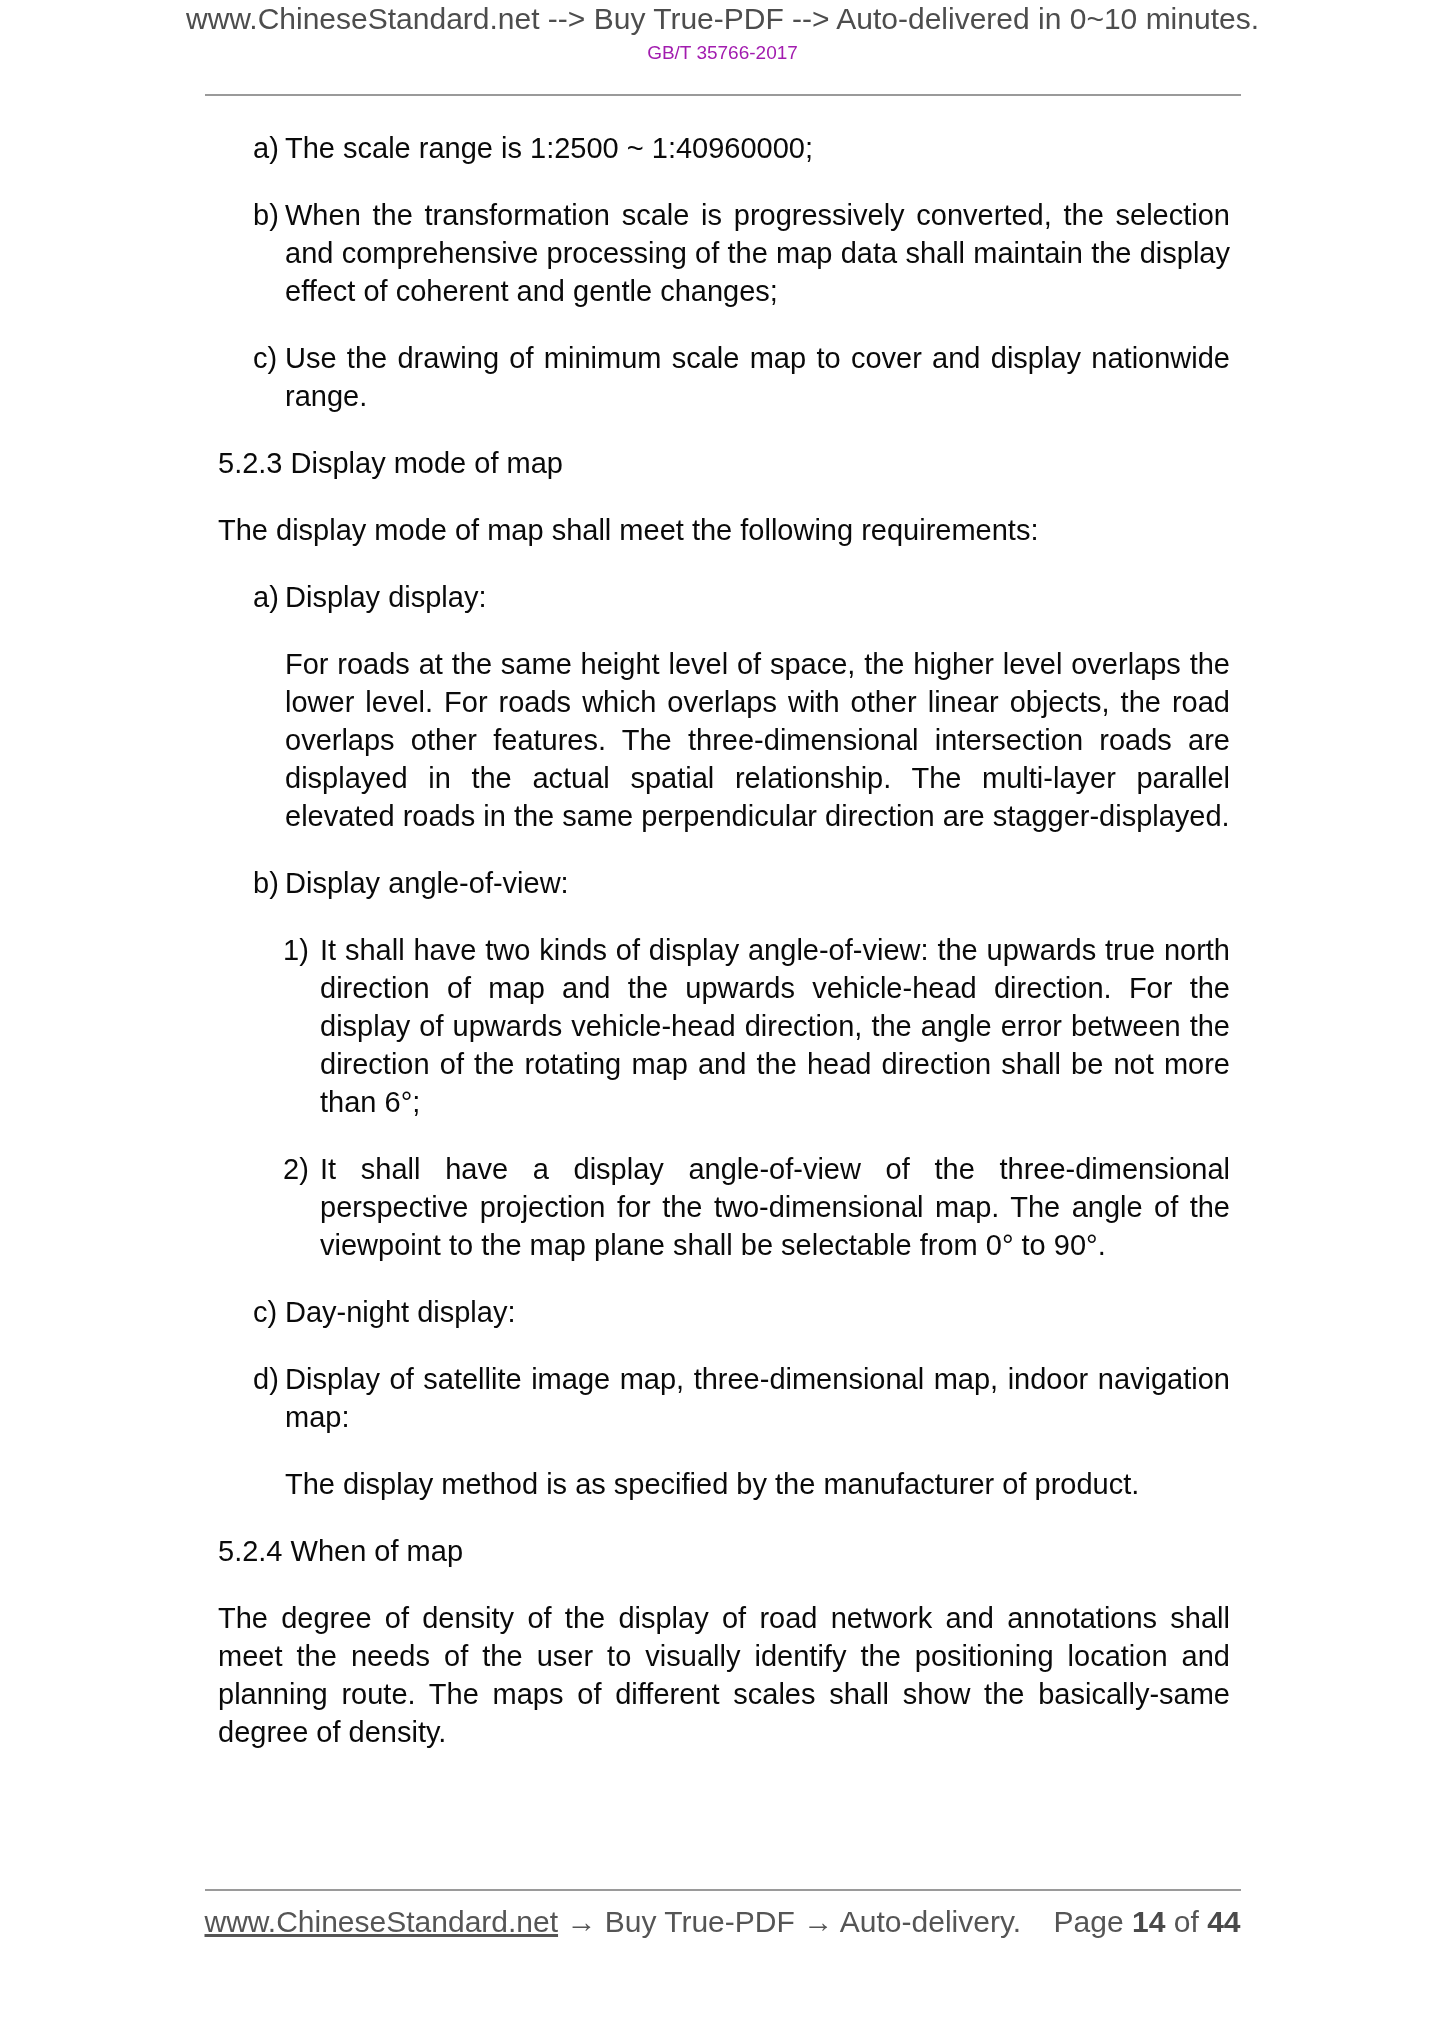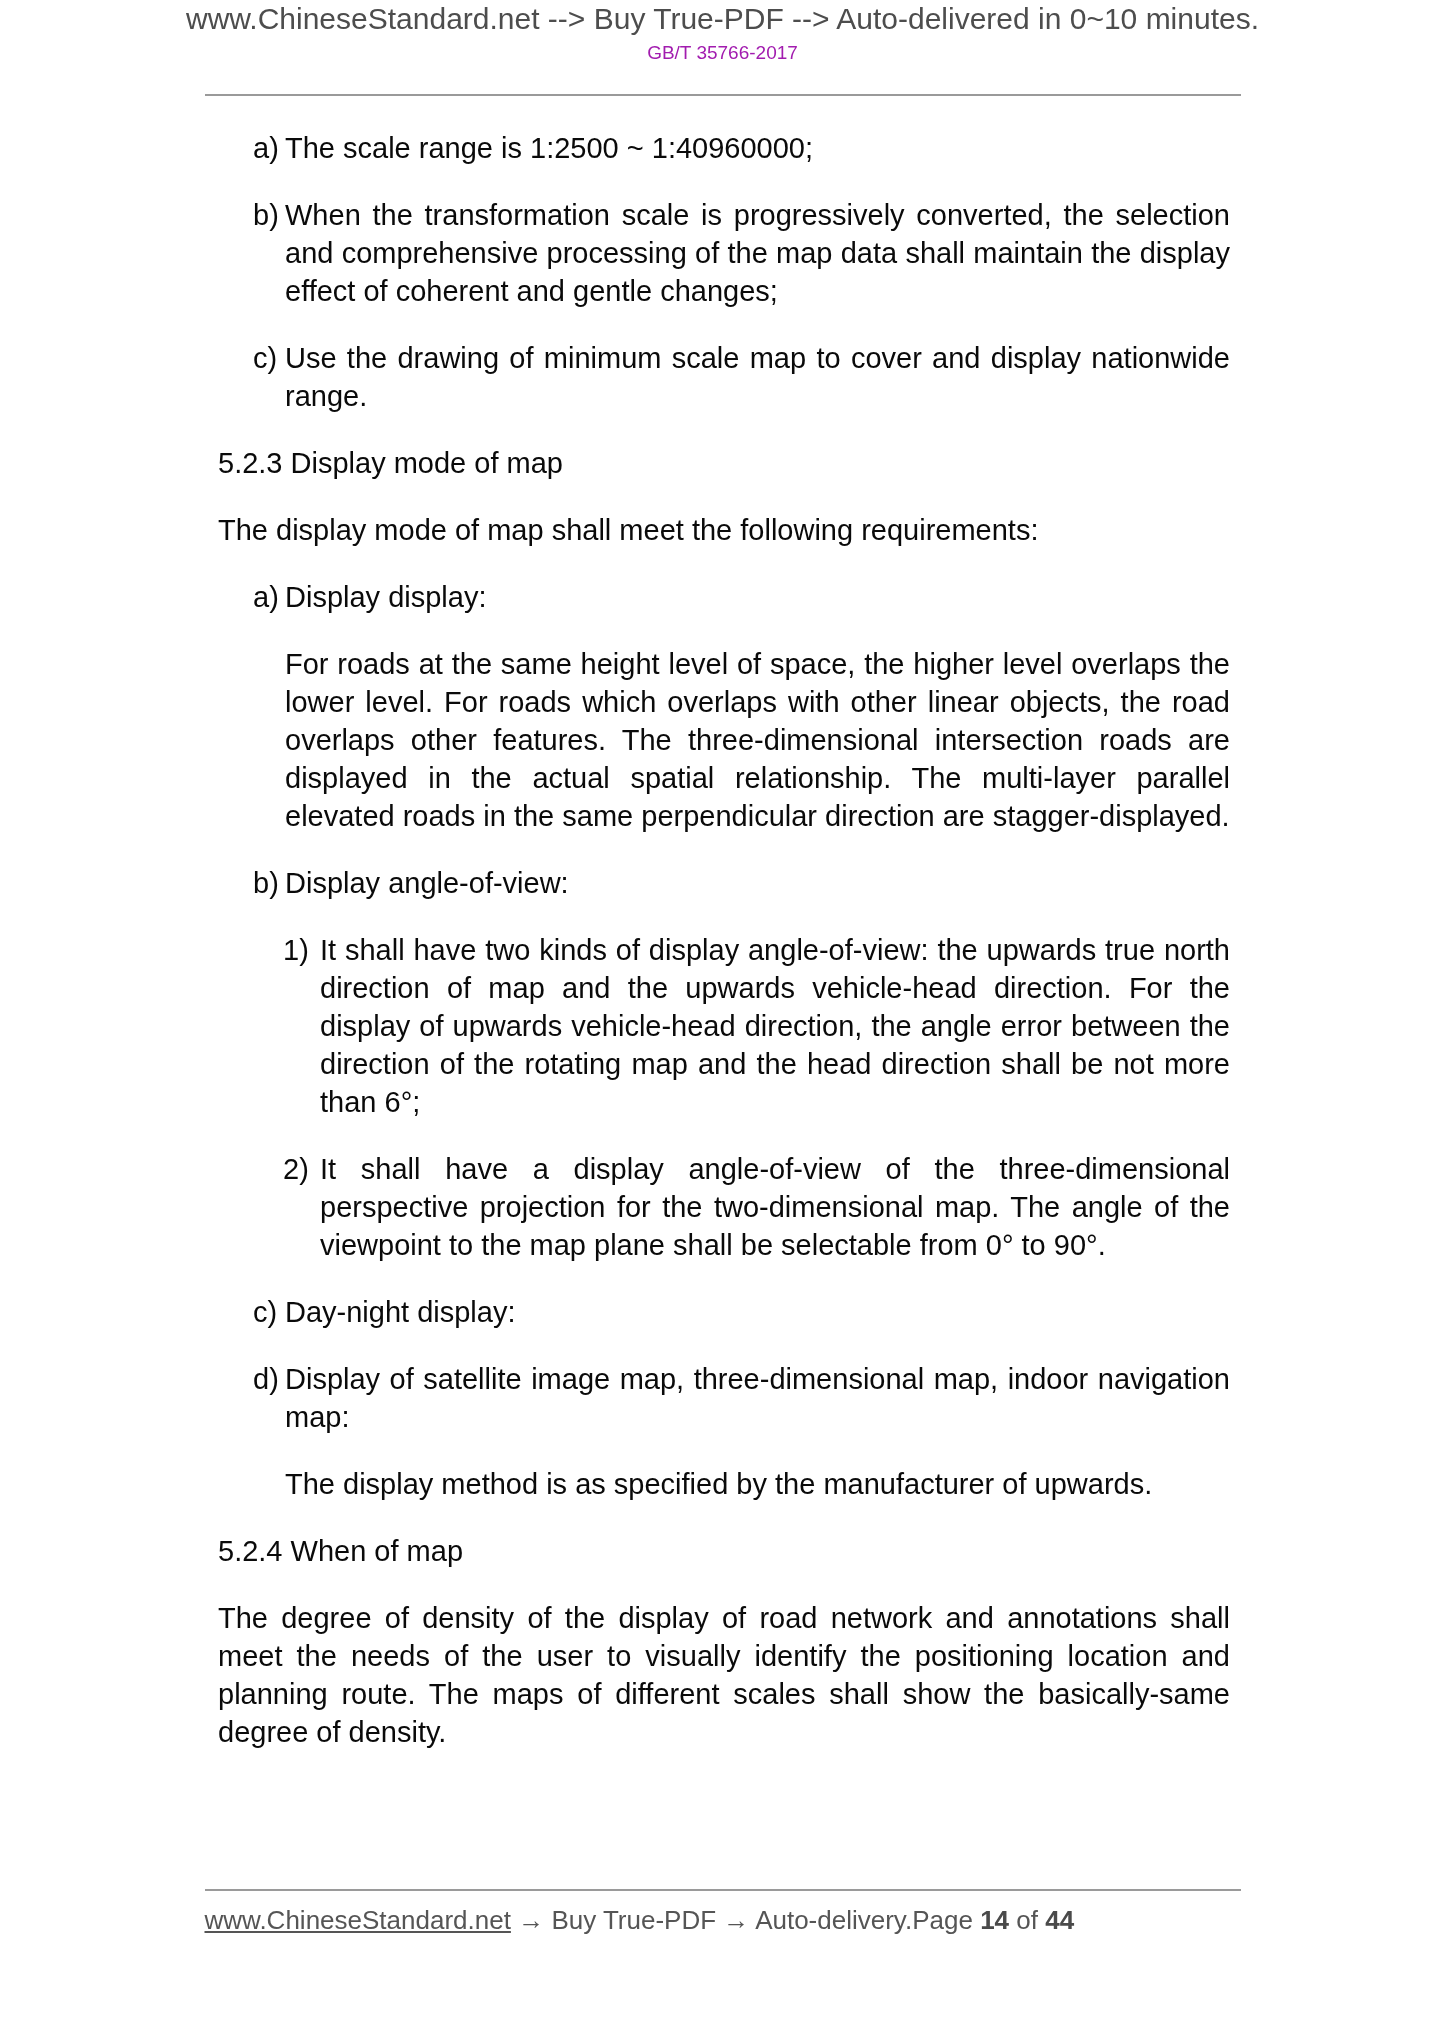--- a/index.html
+++ b/index.html
@@ -58,23 +58,23 @@
   
   footer {
     position: absolute;
     left: 0; right: 0;
     top: 1889px;
   }
   .footer-row {
     width: 1036px;
     margin: 14px auto 4px auto;
     display: flex;
-    justify-content: flex-start;
+    justify-content: space-between;
     align-items: baseline;
-    font-size: 26px;
+    font-size: 30px;
     color: #555555;
   }
   .footer-left a {
     color: #555555;
     text-decoration: underline;
     cursor: pointer;
   }
   .footer-right b { color: #4a4a4a; }
 </style>
 </head>
@@ -135,21 +135,21 @@
       <span class="marker">c)</span>
       <div class="li-body">Day-night display:</div>
     </div>
 
 
     <div class="block li1">
       <span class="marker">d)</span>
       <div class="li-body">Display of satellite image map, three-dimensional map, indoor navigation map:</div>
     </div>
 
-    <p class="block para indent">The display method is as specified by the manufacturer of upwards.</p>
+    <p class="block para indent">The display method is as specified by the manufacturer of product.</p>
 
     <h2 class="block heading">5.2.4 When of map</h2>
 
     <p class="block para">The degree of density of the display of road network and annotations shall meet the needs of the user to visually identify the positioning location and planning route. The maps of different scales shall show the basically-same degree of density.</p>
 
   </main>
 
   <footer>
     <hr class="rule rule-bottom">
     <div class="footer-row">

